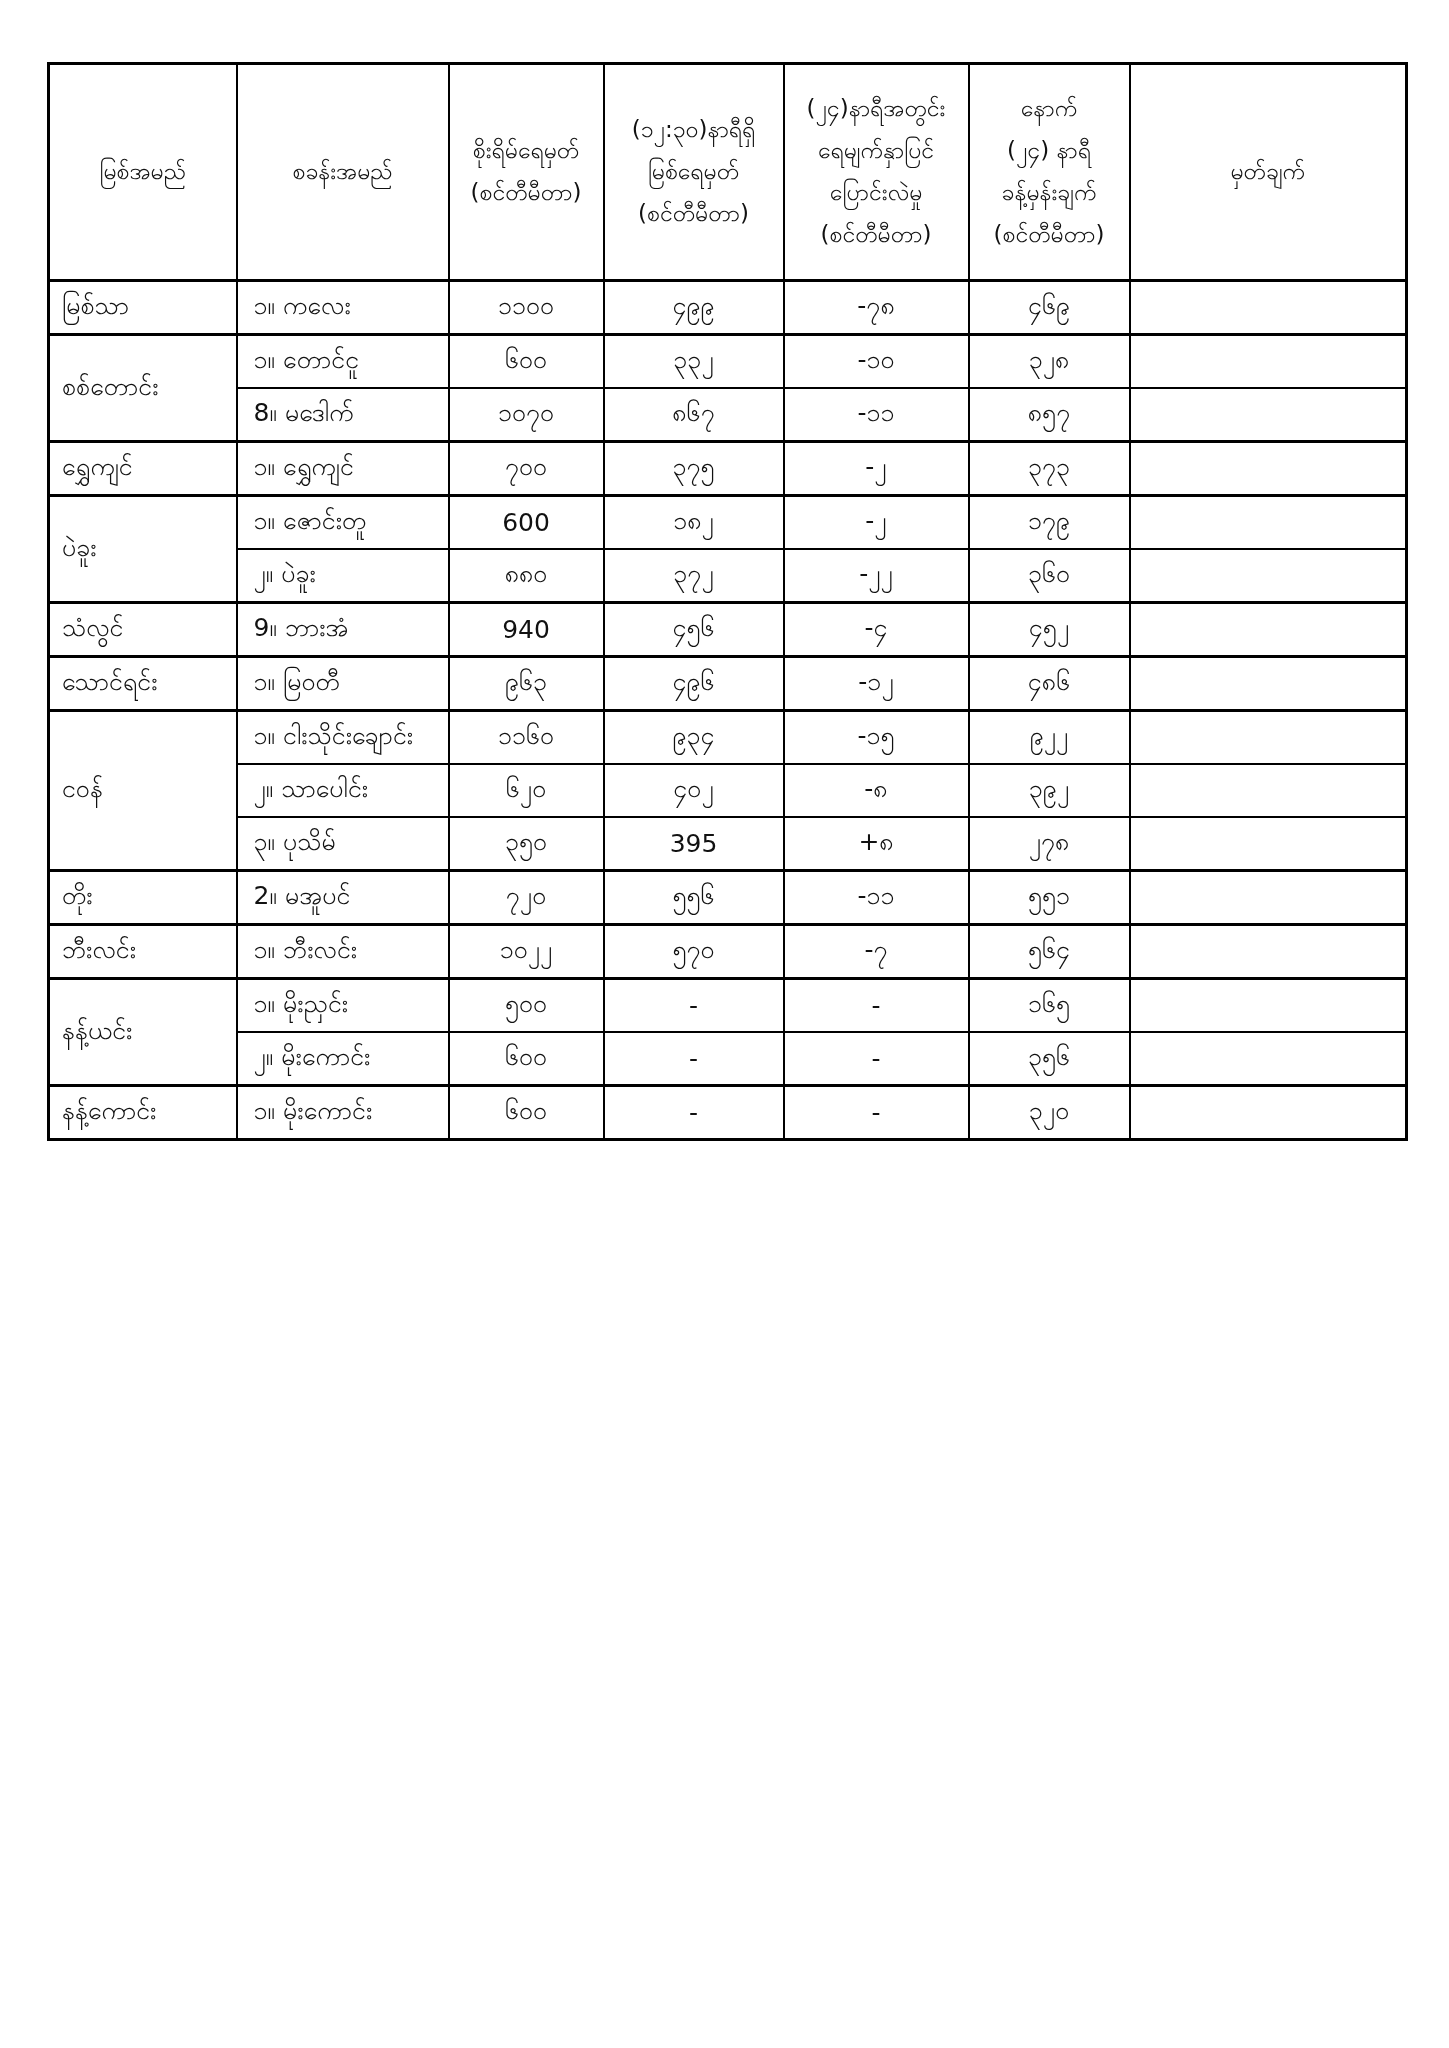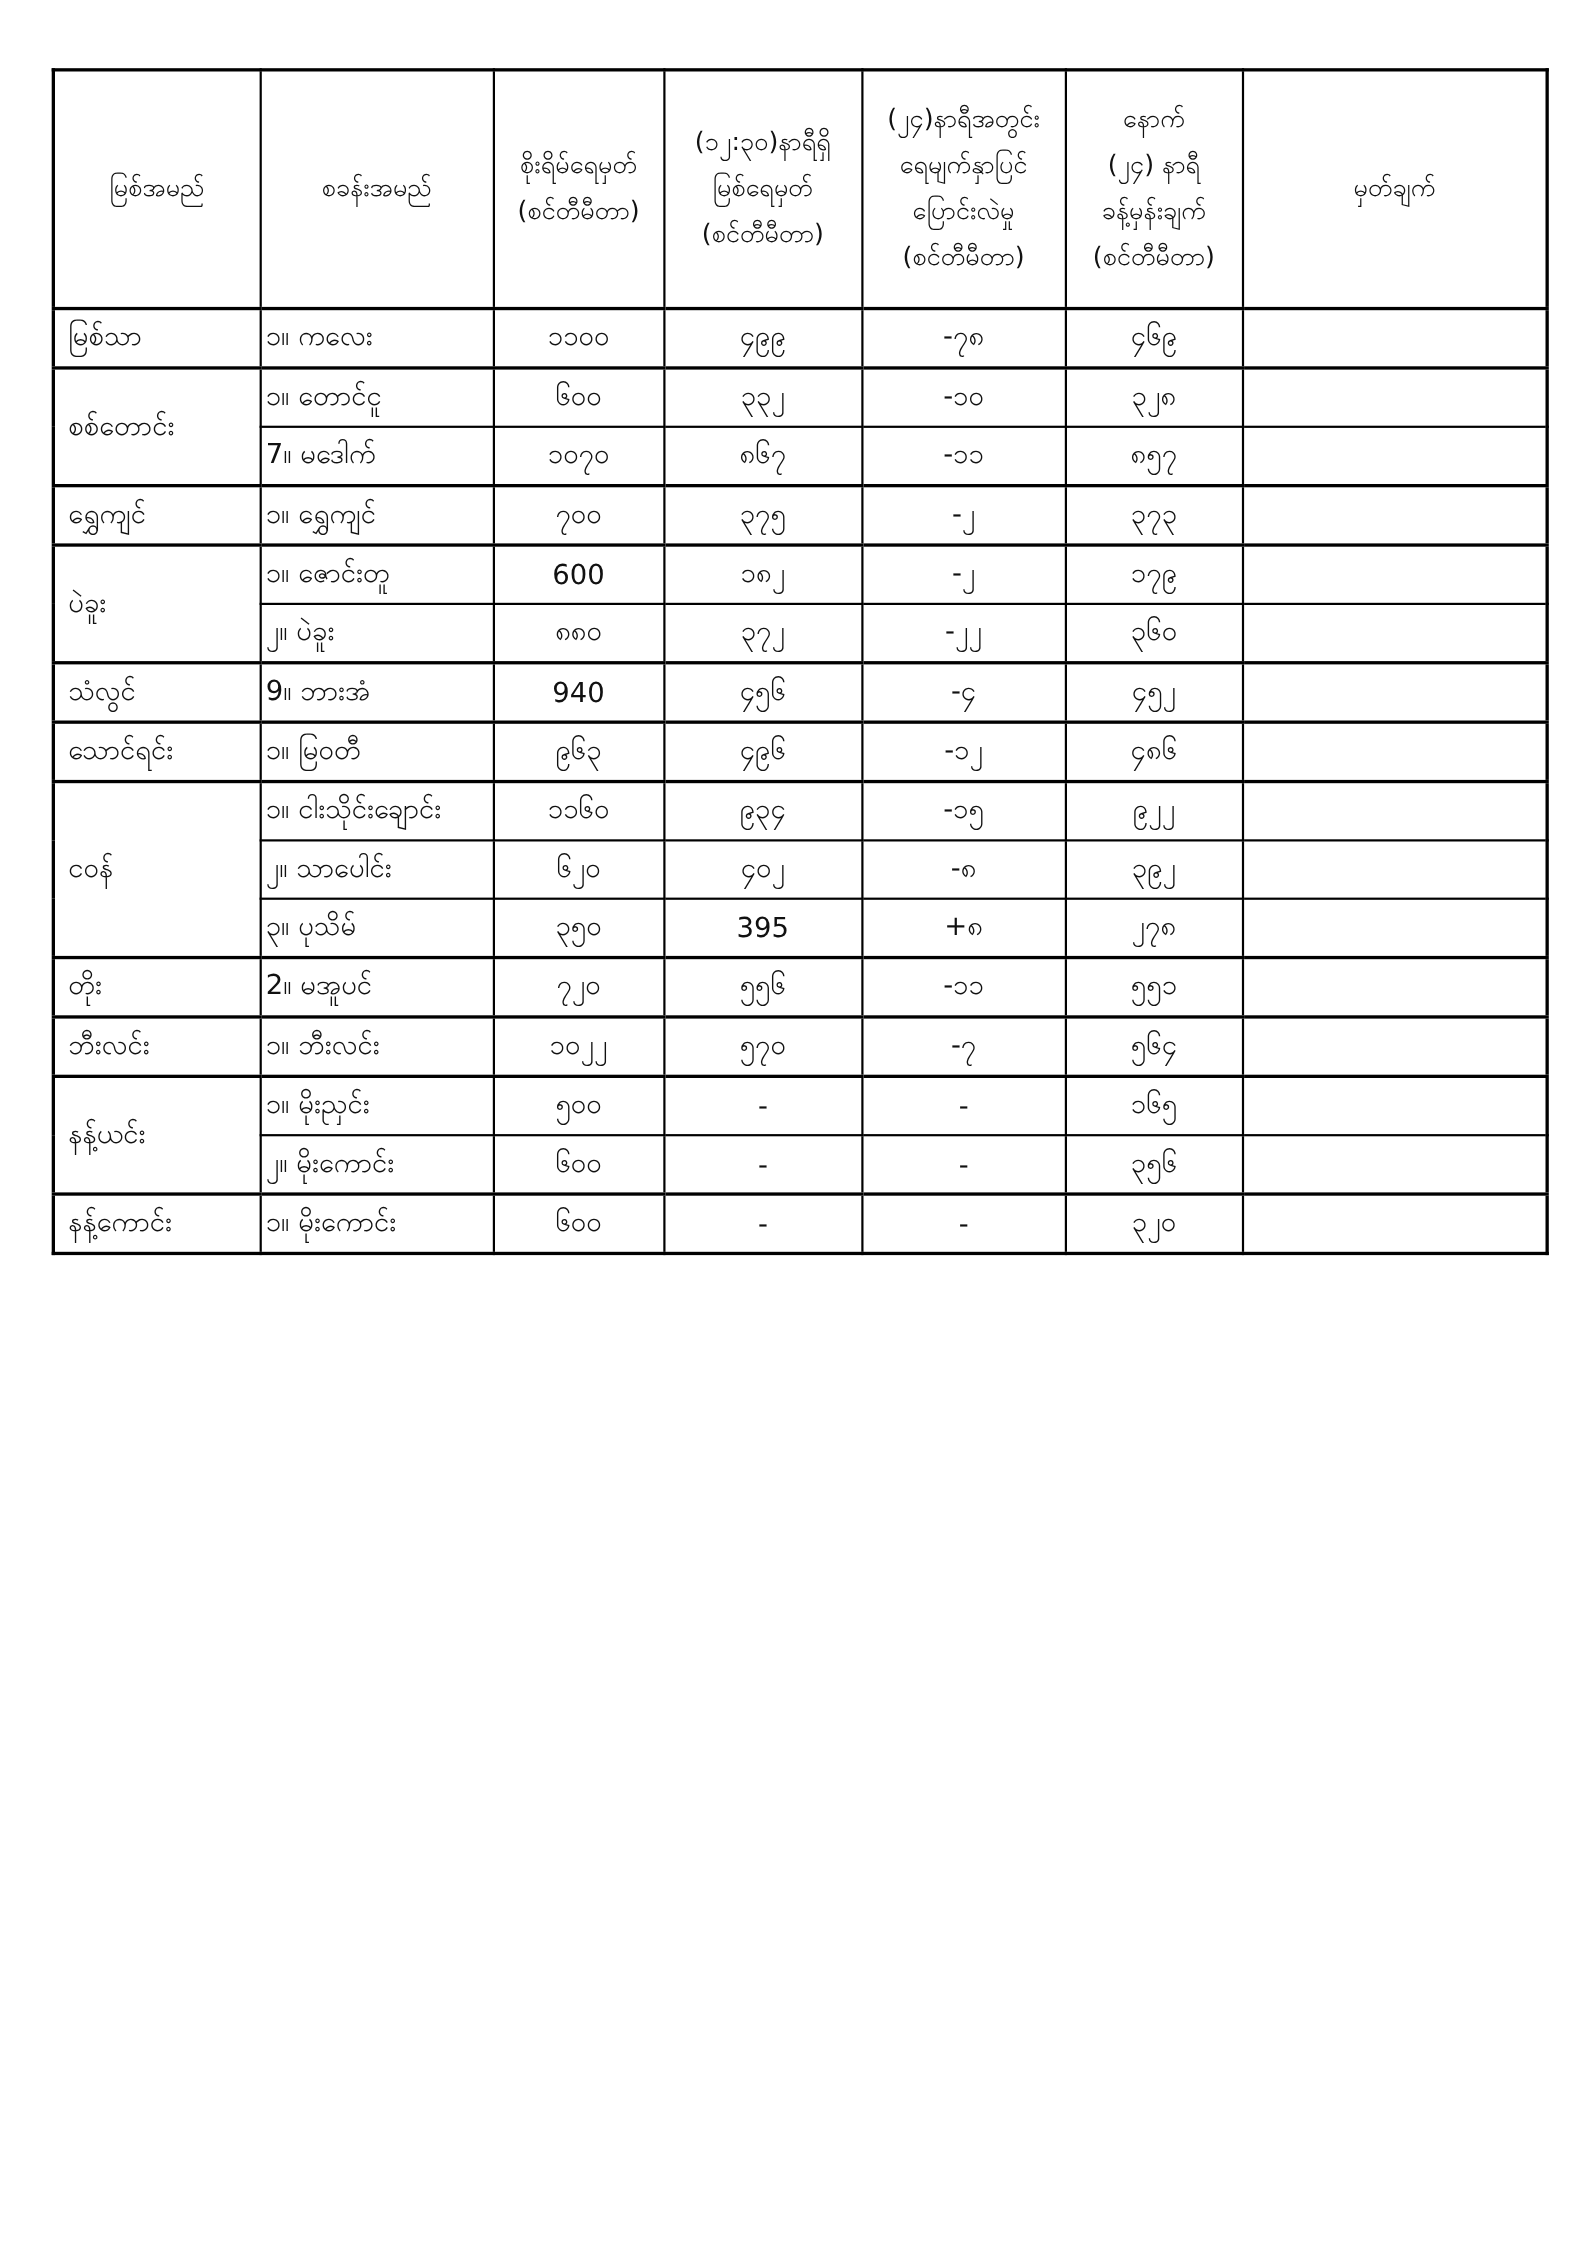--- a/index.html
+++ b/index.html
@@ -48,21 +48,21 @@
   .river-table tbody tr.group-start > td {
     border-top: 3px solid #000;
   }
   .river-table td.river {
     text-align: left;
     padding-left: 12px;
     font-family: Liberation Serif, serif;
   }
   .river-table td.station {
     text-align: left;
-    padding-left: 4px;
+    padding-left: 16px;
     margin-top: 47px;
   }
   .river-table td.num {
     text-align: center;
   }
   .river-table td.remark {
     background: #ffffff;
   }
 </style>
 </head>
@@ -112,21 +112,21 @@
         <tr class="group-start">
           <td rowspan="2" class="river">စစ်တောင်း</td>
           <td class="station">၁။ တောင်ငူ</td>
           <td class="num">၆၀၀</td>
           <td class="num">၃၃၂</td>
           <td class="num">-၁၀</td>
           <td class="num">၃၂၈</td>
           <td class="remark"></td>
         </tr>
         <tr>
-          <td class="station">7။ မဒေါက်</td>
+          <td class="station">8။ မဒေါက်</td>
           <td class="num">၁၀၇၀</td>
           <td class="num">၈၆၇</td>
           <td class="num">-၁၁</td>
           <td class="num">၈၅၇</td>
           <td class="remark"></td>
         </tr>
         <tr class="group-start">
           <td rowspan="1" class="river">ရွှေကျင်</td>
           <td class="station">၁။ ရွှေကျင်</td>
           <td class="num">၇၀၀</td>

